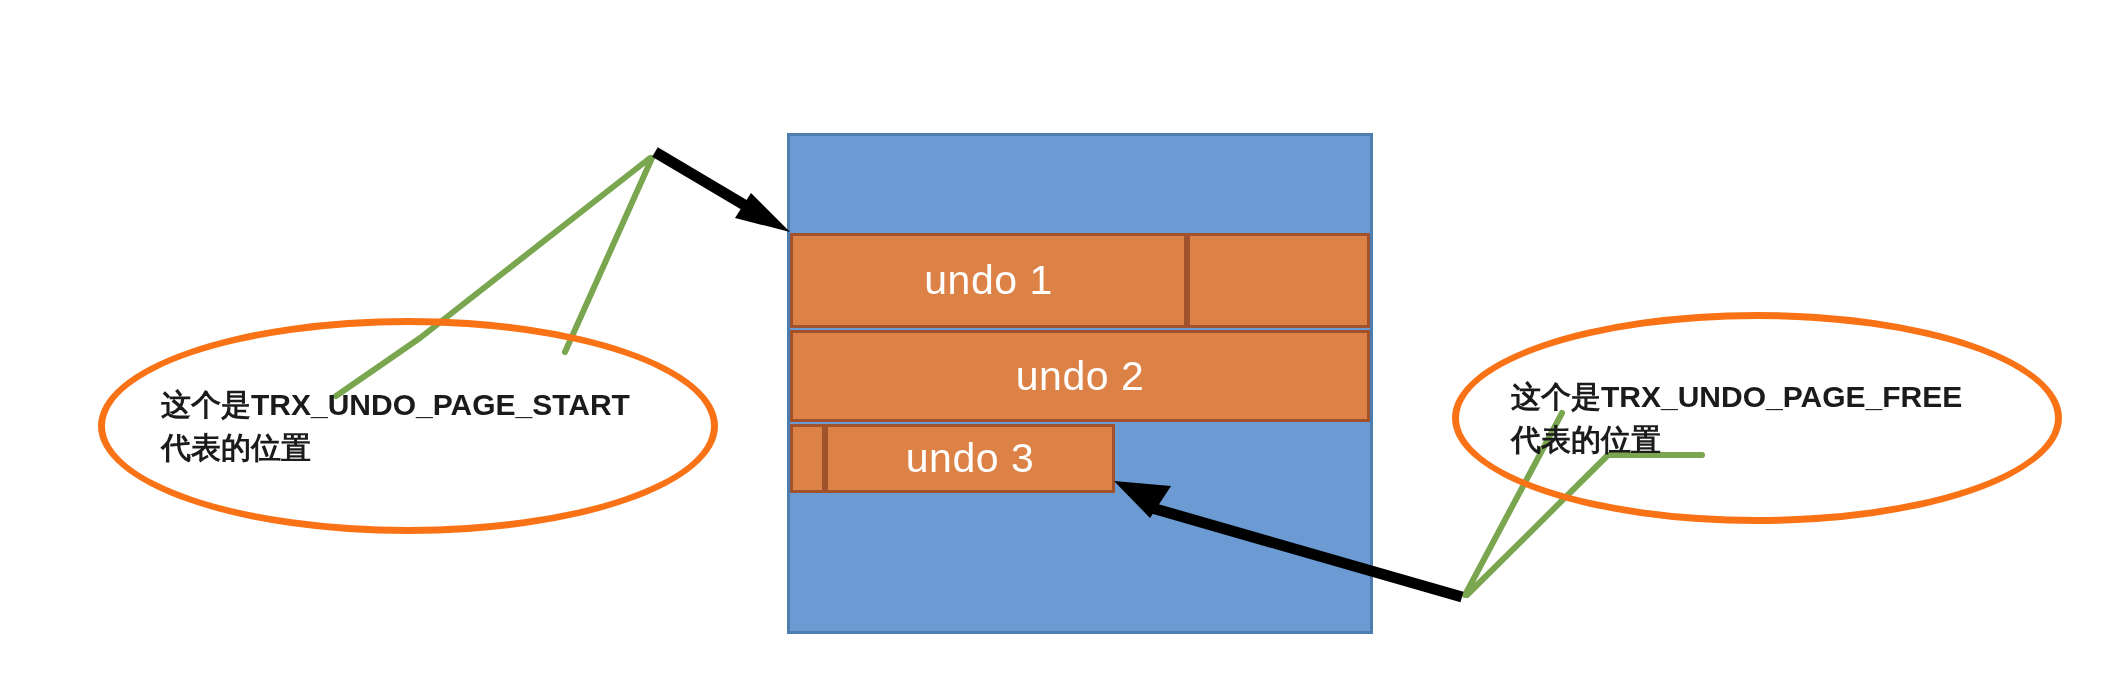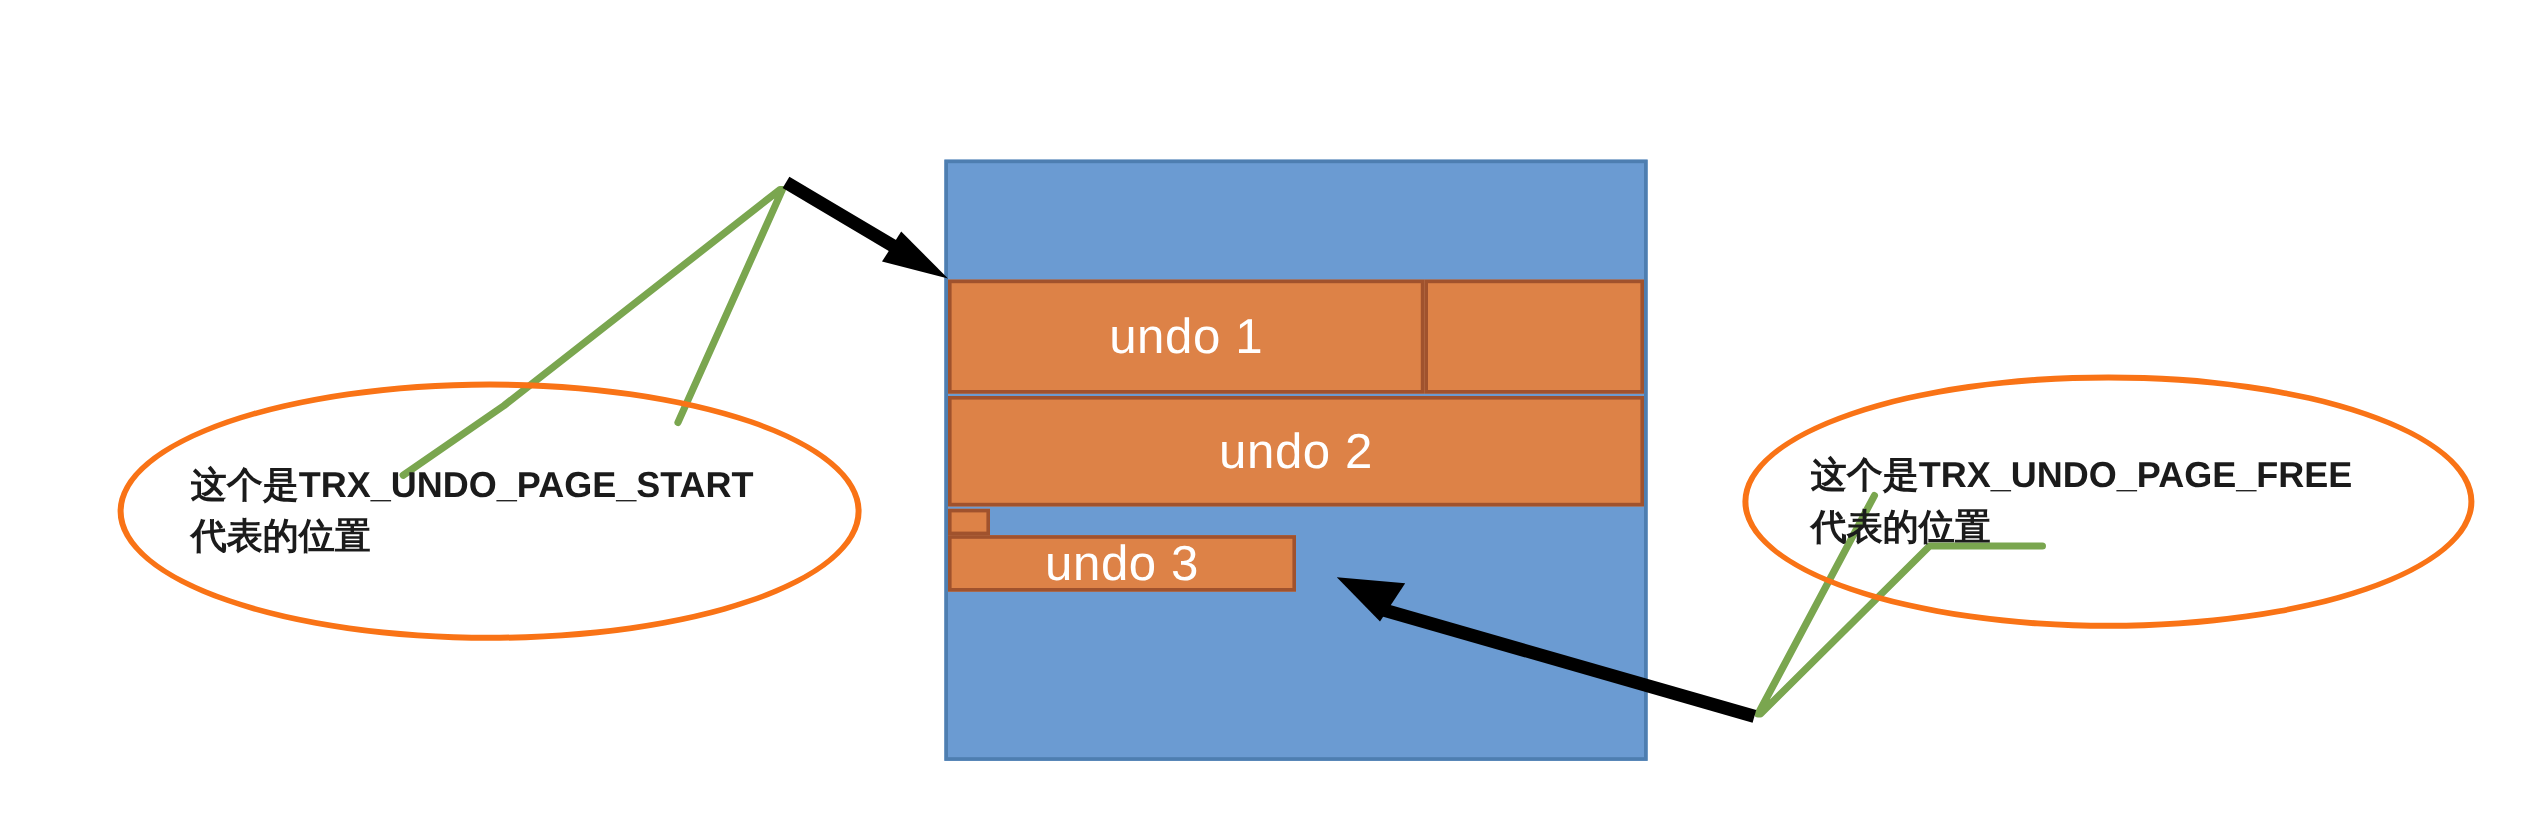--- a/index.html
+++ b/index.html
@@ -76,29 +76,28 @@
     width: 580px;
     height: 92px;
   }
   #row-undo-2 .cell-main  { width: 580px; height: 100%; }
   
   #row-undo-3 {
     left: 790px;
     top: 424px;
     width: 325px;
     height: 69px;
-    flex-direction: column;
   }
   #row-undo-3 .cell-pre   { width: 35px; height: 100%; }
   #row-undo-3 .cell-main  { width: 290px; height: 100%; }
 
   .callout {
     position: absolute;
     box-sizing: border-box;
-    border: 5px solid #f97316;
+    border: 7px solid #f97316;
     border-radius: 50%;
     background: transparent;
     display: flex;
     flex-direction: column;
     justify-content: center;
     align-items: flex-start;
   }
   .callout .cal-text {
     color: #1b1b1b;
     font-size: 30px;

